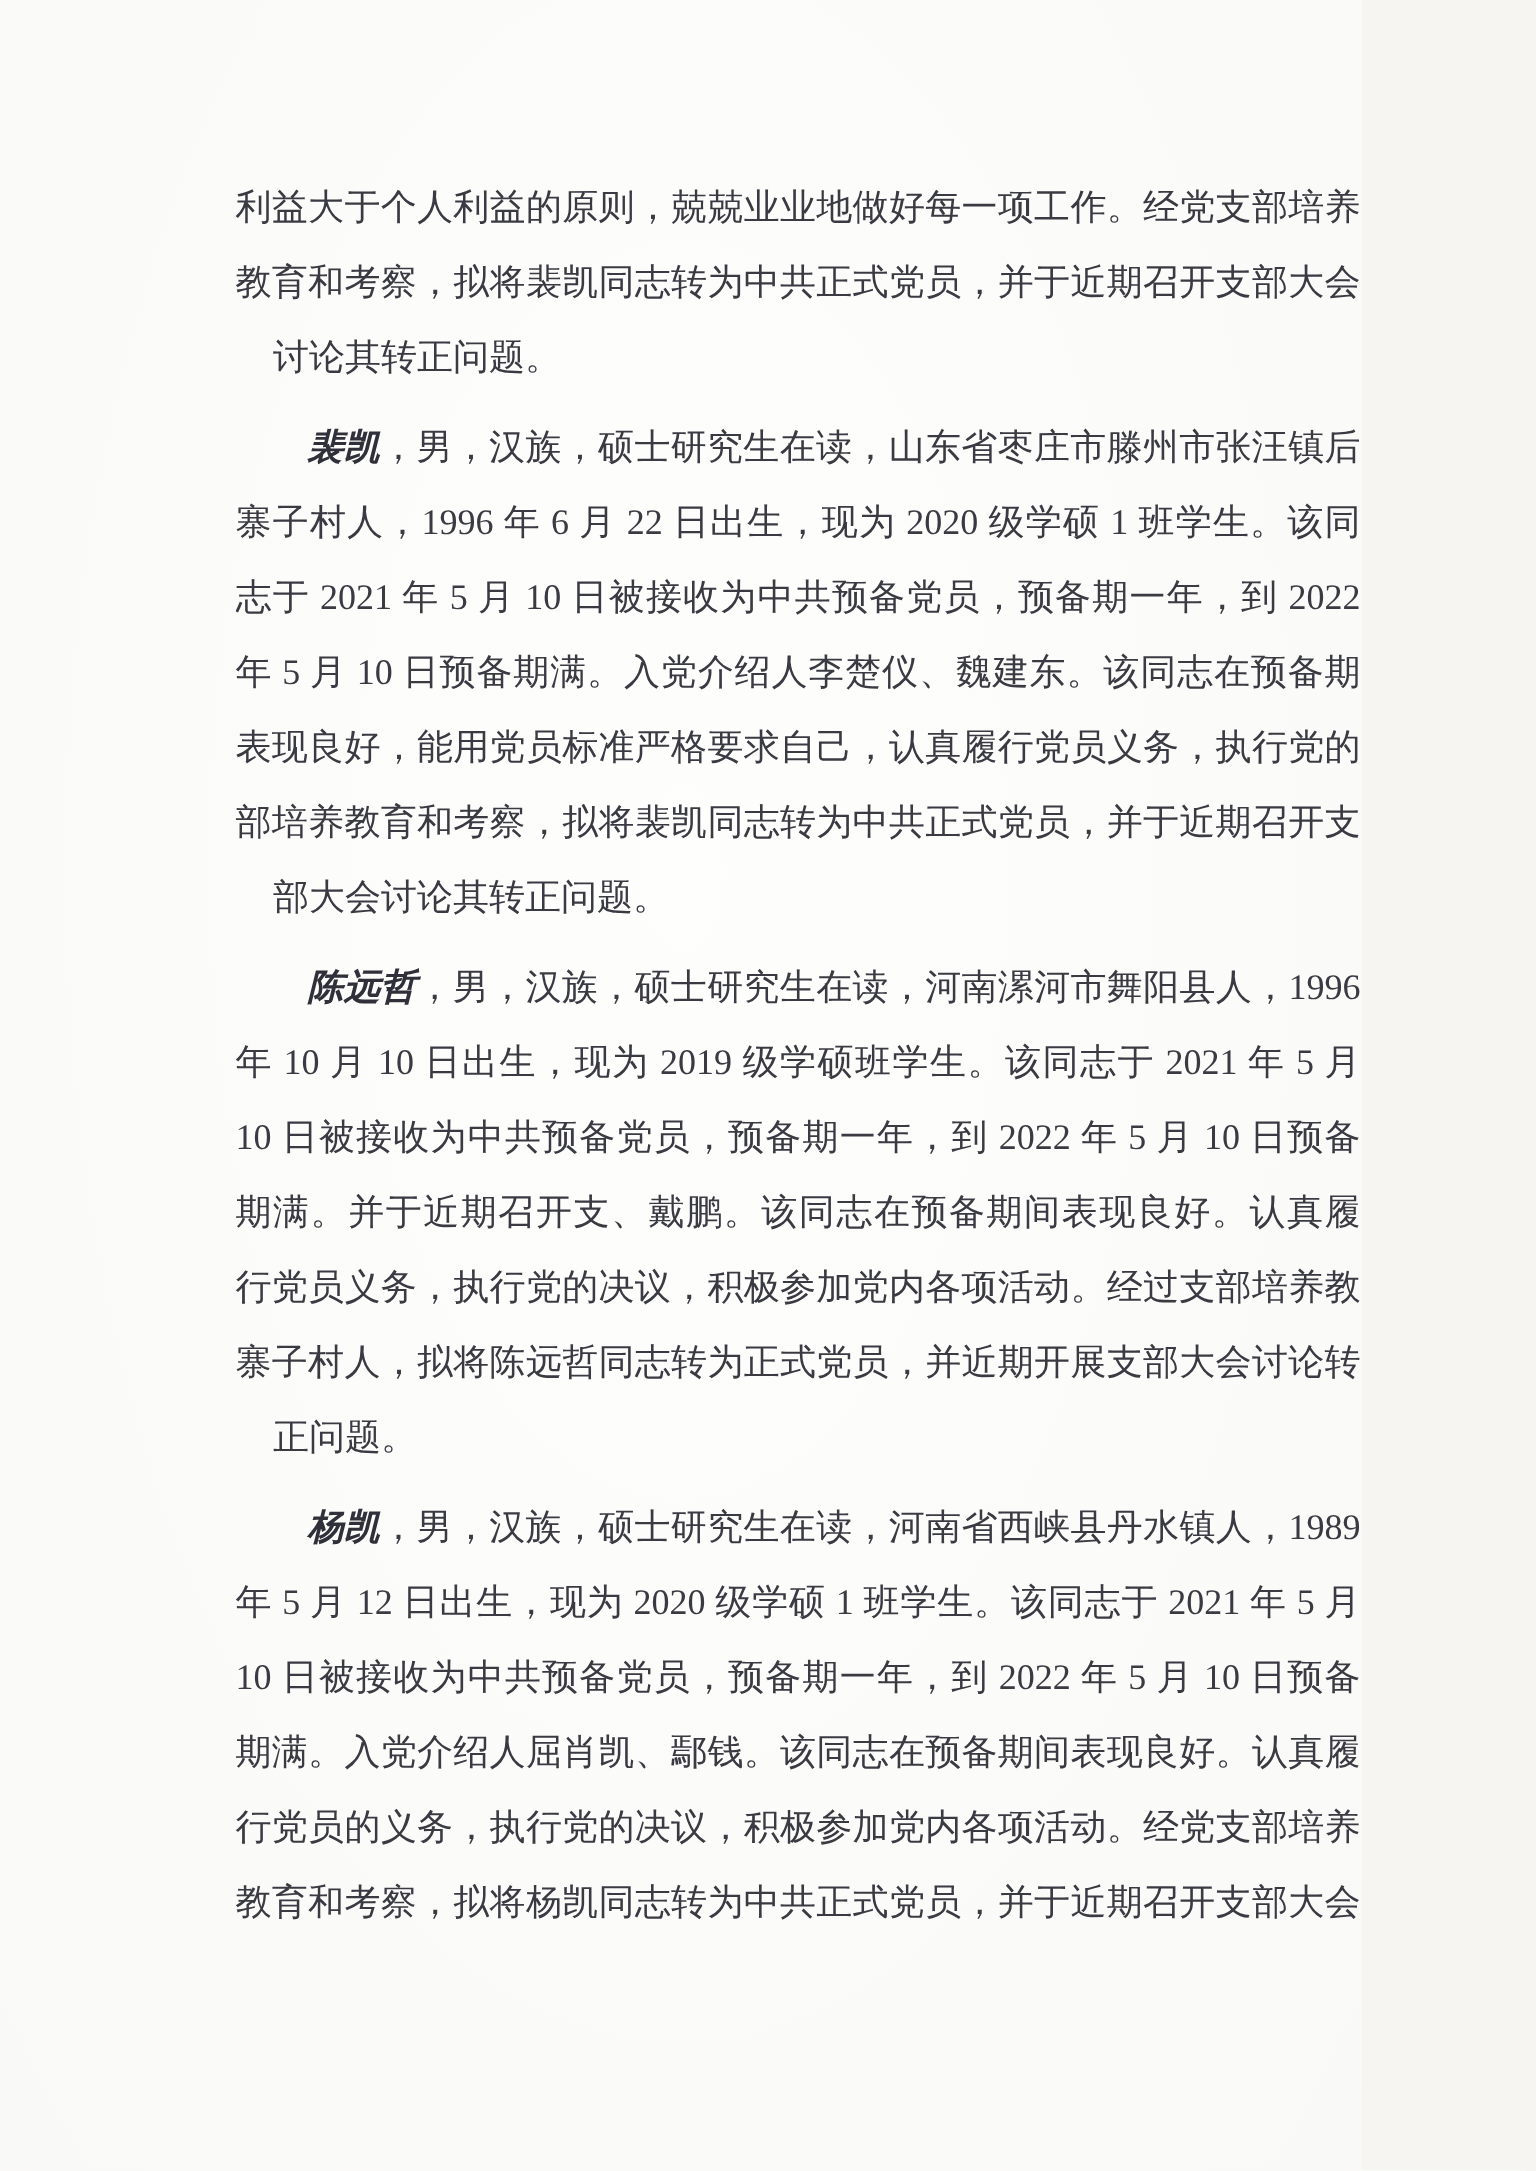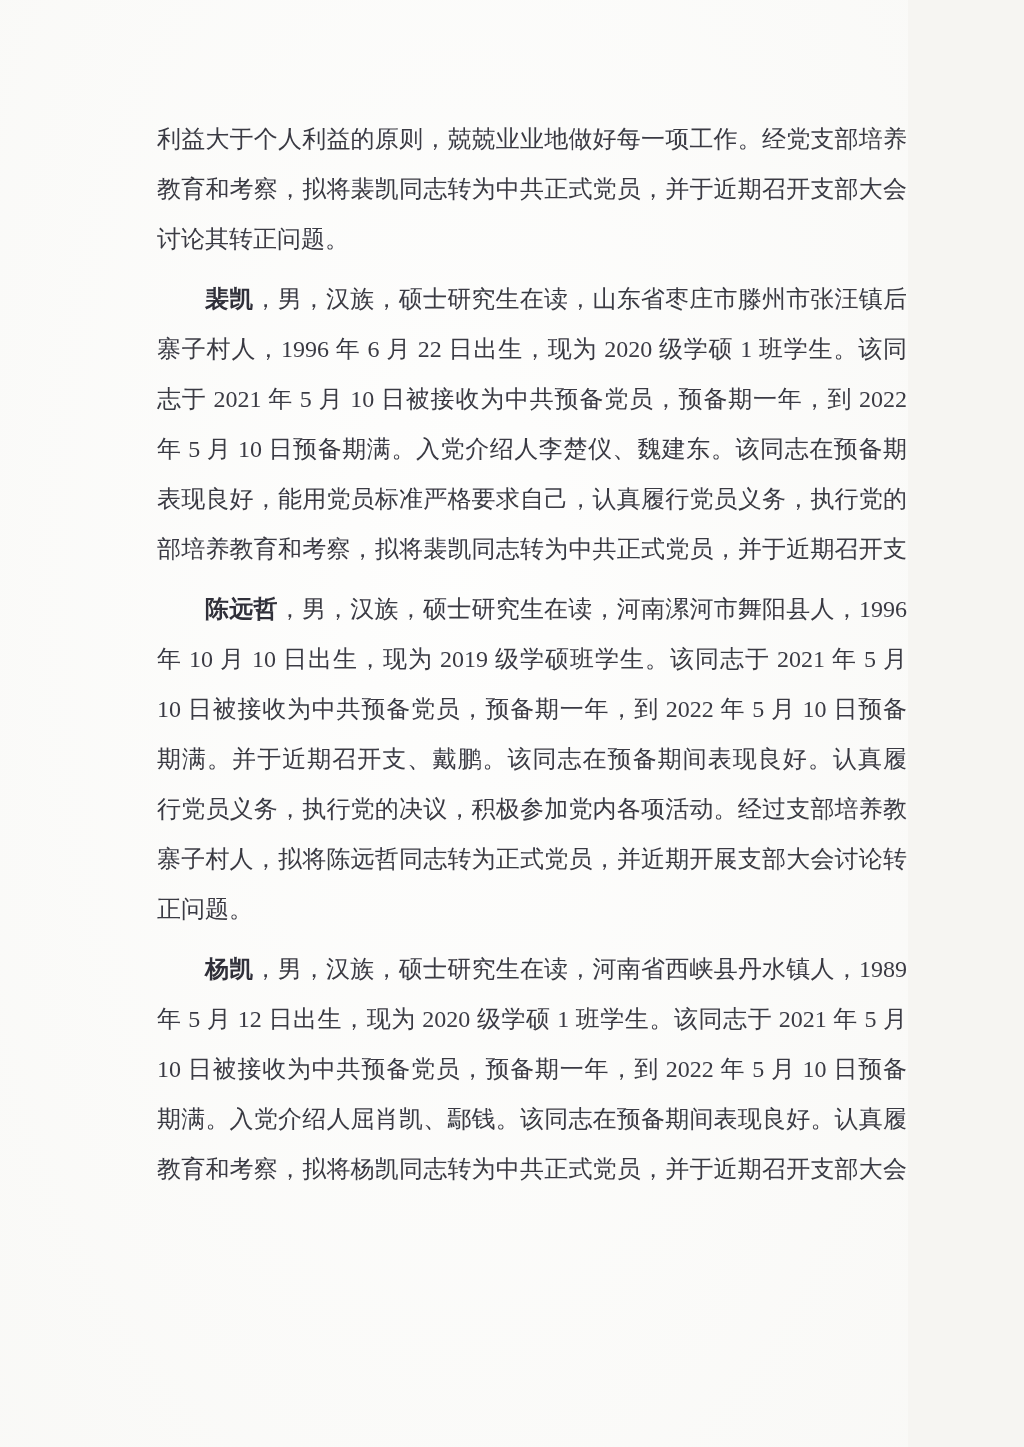--- a/index.html
+++ b/index.html
@@ -36,27 +36,29 @@
     height: 50px;
     color: #3a3a43;
     text-align: justify;
     text-align-last: justify;
     white-space: normal;
     overflow: hidden;
   }
   .line.end {
     text-align: left;
     text-align-last: left;
+    margin-left: 25px;
   }
   .line.indent {
     text-indent: 48px;
   }
   .bold {
     font-weight: bold;
     color: #30303a;
+    font-style: italic;
   }
 </style>
 </head>
 <body>
 
 <div class="page">
   <div class="content">
 
     <div class="para">
       <div class="line">利益大于个人利益的原则，兢兢业业地做好每一项工作。经党支部培养</div>
@@ -64,34 +66,36 @@
       <div class="line end">讨论其转正问题。</div>
     </div>
 
     <div class="para">
       <div class="line indent"><span class="bold">裴凯</span><span>，男，汉族，硕士研究生在读，山东省枣庄市滕州市张汪镇后</span></div>
       <div class="line">寨子村人，1996 年 6 月 22 日出生，现为 2020 级学硕 1 班学生。该同</div>
       <div class="line">志于 2021 年 5 月 10 日被接收为中共预备党员，预备期一年，到 2022</div>
       <div class="line">年 5 月 10 日预备期满。入党介绍人李楚仪、魏建东。该同志在预备期</div>
       <div class="line">表现良好，能用党员标准严格要求自己，认真履行党员义务，执行党的</div>
       <div class="line">部培养教育和考察，拟将裴凯同志转为中共正式党员，并于近期召开支</div>
+      <div class="line end">部大会讨论其转正问题。</div>
     </div>
 
     <div class="para">
       <div class="line indent"><span class="bold">陈远哲</span><span>，男，汉族，硕士研究生在读，河南漯河市舞阳县人，1996</span></div>
       <div class="line">年 10 月 10 日出生，现为 2019 级学硕班学生。该同志于 2021 年 5 月</div>
       <div class="line">10 日被接收为中共预备党员，预备期一年，到 2022 年 5 月 10 日预备</div>
       <div class="line">期满。并于近期召开支、戴鹏。该同志在预备期间表现良好。认真履</div>
       <div class="line">行党员义务，执行党的决议，积极参加党内各项活动。经过支部培养教</div>
       <div class="line">寨子村人，拟将陈远哲同志转为正式党员，并近期开展支部大会讨论转</div>
       <div class="line end">正问题。</div>
     </div>
 
     <div class="para">
       <div class="line indent"><span class="bold">杨凯</span><span>，男，汉族，硕士研究生在读，河南省西峡县丹水镇人，1989</span></div>
       <div class="line">年 5 月 12 日出生，现为 2020 级学硕 1 班学生。该同志于 2021 年 5 月</div>
       <div class="line">10 日被接收为中共预备党员，预备期一年，到 2022 年 5 月 10 日预备</div>
       <div class="line">期满。入党介绍人屈肖凯、鄢钱。该同志在预备期间表现良好。认真履</div>
+      <div class="line">行党员的义务，执行党的决议，积极参加党内各项活动。经党支部培养</div>
       <div class="line">教育和考察，拟将杨凯同志转为中共正式党员，并于近期召开支部大会</div>
     </div>
 
   </div>
 </div>
 
 </body></html>

